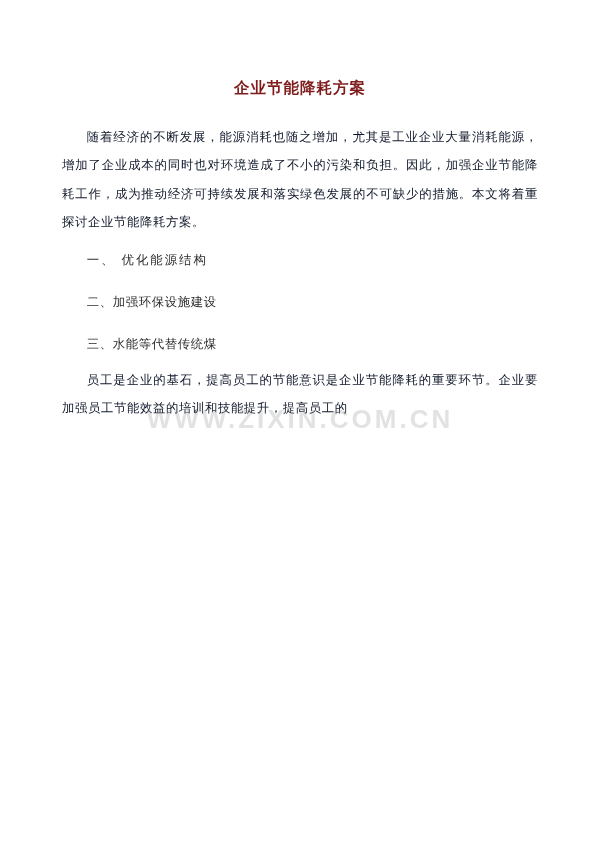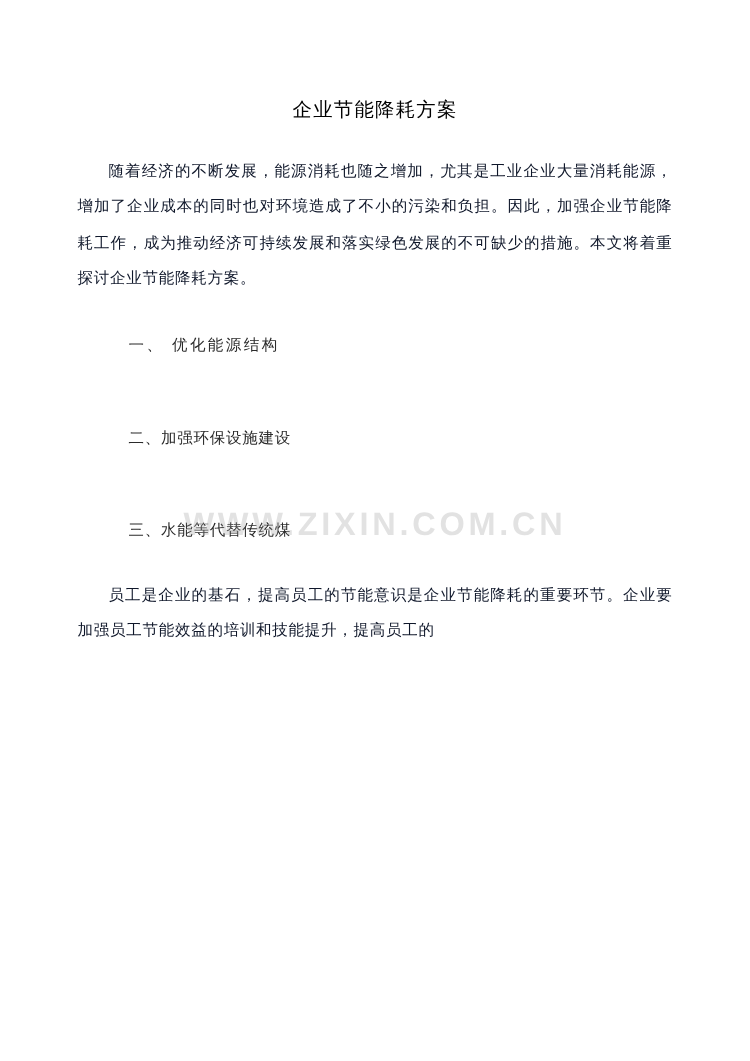--- a/index.html
+++ b/index.html
@@ -19,43 +19,43 @@
     position: relative;
     width: 600px;
     height: 849px;
     box-sizing: border-box;
     padding: 56px 62px 40px 62px;
     background: #ffffff;
   }
   .doc-title {
     text-align: center;
     font-size: 15.5px;
-    font-weight: normal;
+    font-weight: bold;
     letter-spacing: 1px;
     margin: 22px 0 24px 0;
-    color: #000000;
+    color: #7f1d1d;
   }
   .para {
     font-size: 12.4px;
     line-height: 28.4px;
     text-align: justify;
     text-justify: inter-ideograph;
     letter-spacing: 0.6px;
     margin: 0 0 2px 0;
     color: #0f172a;
   }
   .para.indent {
     text-indent: 2em;
   }
   .heading {
     font-size: 12.4px;
     line-height: 28.4px;
     letter-spacing: 0.6px;
     text-indent: 2em;
-    margin: 16px;
+    margin: 0;
     color: #2b2b2b;
   }
   .heading.sp {
     letter-spacing: 2px;
   }
   .spacer {
     height: 7px;
   }
   .watermark {
     position: absolute;

